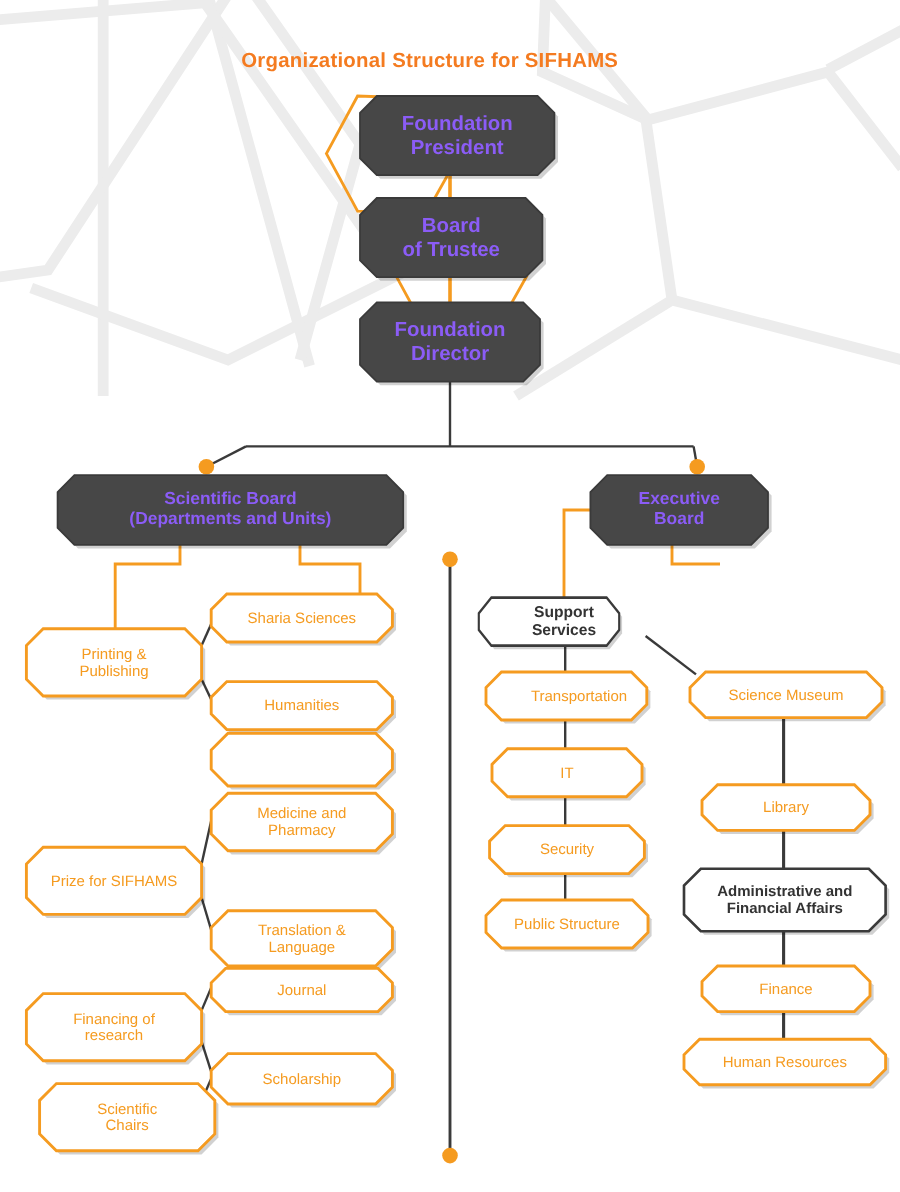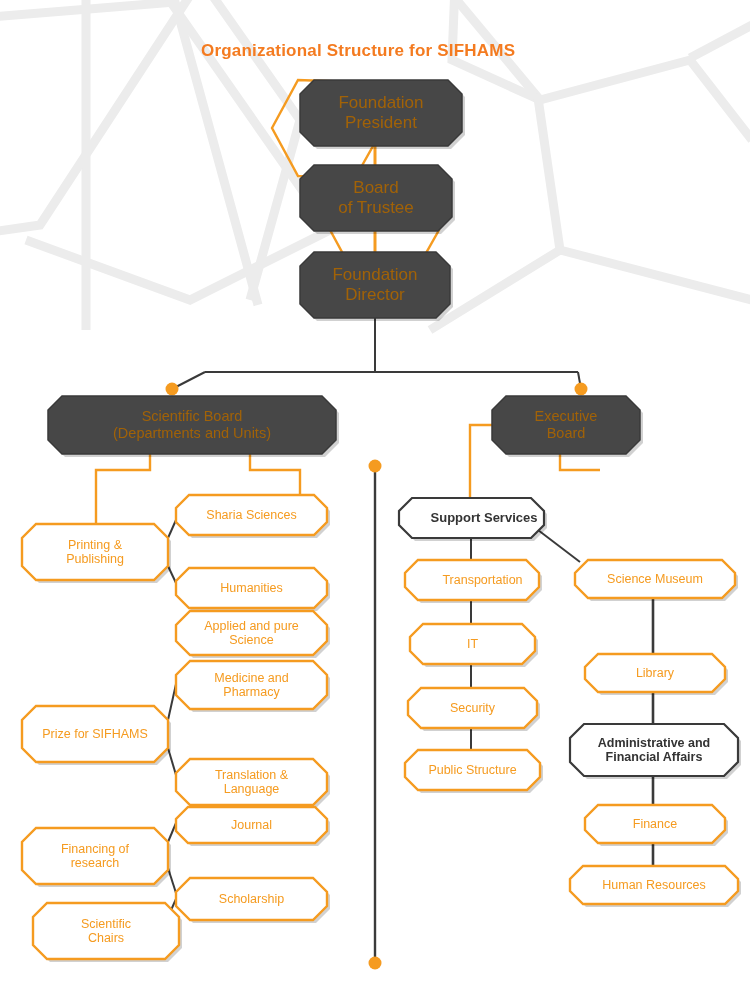--- a/index.html
+++ b/index.html
@@ -36,22 +36,22 @@
     line-height:1.15;
     user-select:none;
   }
   .node .lbl{display:block;width:100%;padding:0 6px;box-sizing:border-box;}
 
   
   .oct-svg{position:absolute;left:0;top:0;width:100%;height:100%;z-index:-1;overflow:visible;}
 
   
   .node.dark .lbl{
-    color:#a16207;
-    font-weight:normal;
+    color:#8b5cf6;
+    font-weight:bold;
   }
   .node.light-orange .lbl{ color:#F59B20; font-weight:normal; }
   .node.light-dark   .lbl{ color:#333333; font-weight:bold; }
 
   .t-title{
     position:absolute;
     z-index:4;
     color:#F47B20;
     font-weight:bold;
     font-size:17px;
@@ -213,21 +213,20 @@
           <path d="M 13,0 L 138,0 L 151,13 L 151,27 L 138,40 L 13,40 L 0,27 L 0,13 Z" fill="rgba(0,0,0,0.18)" transform="translate(3,3)"></path>
           <path d="M 13,0 L 138,0 L 151,13 L 151,27 L 138,40 L 13,40 L 0,27 L 0,13 Z" fill="#FFFFFF" stroke="#F59B20" stroke-width="2.4"></path>
         </svg>
         <span class="lbl">Humanities</span>
       </div>
       <div class="node light-orange" style="left: 176px; top: 611px; width: 151px; height: 44px; font-size: 12.5px;">
         <svg class="oct-svg" viewBox="0 0 151 44" preserveAspectRatio="none">
           <path d="M 14,0 L 137,0 L 151,14 L 151,30 L 137,44 L 14,44 L 0,30 L 0,14 Z" fill="rgba(0,0,0,0.18)" transform="translate(3,3)"></path>
           <path d="M 14,0 L 137,0 L 151,14 L 151,30 L 137,44 L 14,44 L 0,30 L 0,14 Z" fill="#FFFFFF" stroke="#F59B20" stroke-width="2.4"></path>
         </svg>
-        <span class="lbl">Applied and pure<br>Science</span>
       </div>
       <div class="node light-orange" style="left: 176px; top: 661px; width: 151px; height: 48px; font-size: 12.5px;">
         <svg class="oct-svg" viewBox="0 0 151 48" preserveAspectRatio="none">
           <path d="M 14,0 L 137,0 L 151,14 L 151,34 L 137,48 L 14,48 L 0,34 L 0,14 Z" fill="rgba(0,0,0,0.18)" transform="translate(3,3)"></path>
           <path d="M 14,0 L 137,0 L 151,14 L 151,34 L 137,48 L 14,48 L 0,34 L 0,14 Z" fill="#FFFFFF" stroke="#F59B20" stroke-width="2.4"></path>
         </svg>
         <span class="lbl">Medicine and<br>Pharmacy</span>
       </div>
       <div class="node light-orange" style="left: 176px; top: 759px; width: 151px; height: 46px; font-size: 12.5px;">
         <svg class="oct-svg" viewBox="0 0 151 46" preserveAspectRatio="none">
@@ -243,21 +242,21 @@
         </svg>
         <span class="lbl">Journal</span>
       </div>
       <div class="node light-orange" style="left: 176px; top: 878px; width: 151px; height: 42px; font-size: 12.5px;">
         <svg class="oct-svg" viewBox="0 0 151 42" preserveAspectRatio="none">
           <path d="M 14,0 L 137,0 L 151,14 L 151,28 L 137,42 L 14,42 L 0,28 L 0,14 Z" fill="rgba(0,0,0,0.18)" transform="translate(3,3)"></path>
           <path d="M 14,0 L 137,0 L 151,14 L 151,28 L 137,42 L 14,42 L 0,28 L 0,14 Z" fill="#FFFFFF" stroke="#F59B20" stroke-width="2.4"></path>
         </svg>
         <span class="lbl">Scholarship</span>
       </div>
-      <div class="node light-dark" style="left: 399px; top: 498px; width: 145px; height: 40px; font-size: 13px; padding-left: 25px;">
+      <div class="node light-dark" style="left: 399px; top: 498px; width: 117px; height: 40px; font-size: 13px; padding-left: 25px;">
         <svg class="oct-svg" viewBox="0 0 145 40" preserveAspectRatio="none">
           <path d="M 13,0 L 132,0 L 145,13 L 145,27 L 132,40 L 13,40 L 0,27 L 0,13 Z" fill="rgba(0,0,0,0.18)" transform="translate(3,3)"></path>
           <path d="M 13,0 L 132,0 L 145,13 L 145,27 L 132,40 L 13,40 L 0,27 L 0,13 Z" fill="#FFFFFF" stroke="#3A3A3A" stroke-width="2.2"></path>
         </svg>
         <span class="lbl">Support Services</span>
       </div>
       <div class="node light-orange" style="left: 405px; top: 560px; width: 134px; height: 40px; font-size: 12.5px; padding-left: 21px;">
         <svg class="oct-svg" viewBox="0 0 135 40" preserveAspectRatio="none">
           <path d="M 13,0 L 122,0 L 135,13 L 135,27 L 122,40 L 13,40 L 0,27 L 0,13 Z" fill="rgba(0,0,0,0.18)" transform="translate(3,3)"></path>
           <path d="M 13,0 L 122,0 L 135,13 L 135,27 L 122,40 L 13,40 L 0,27 L 0,13 Z" fill="#FFFFFF" stroke="#F59B20" stroke-width="2.4"></path>

